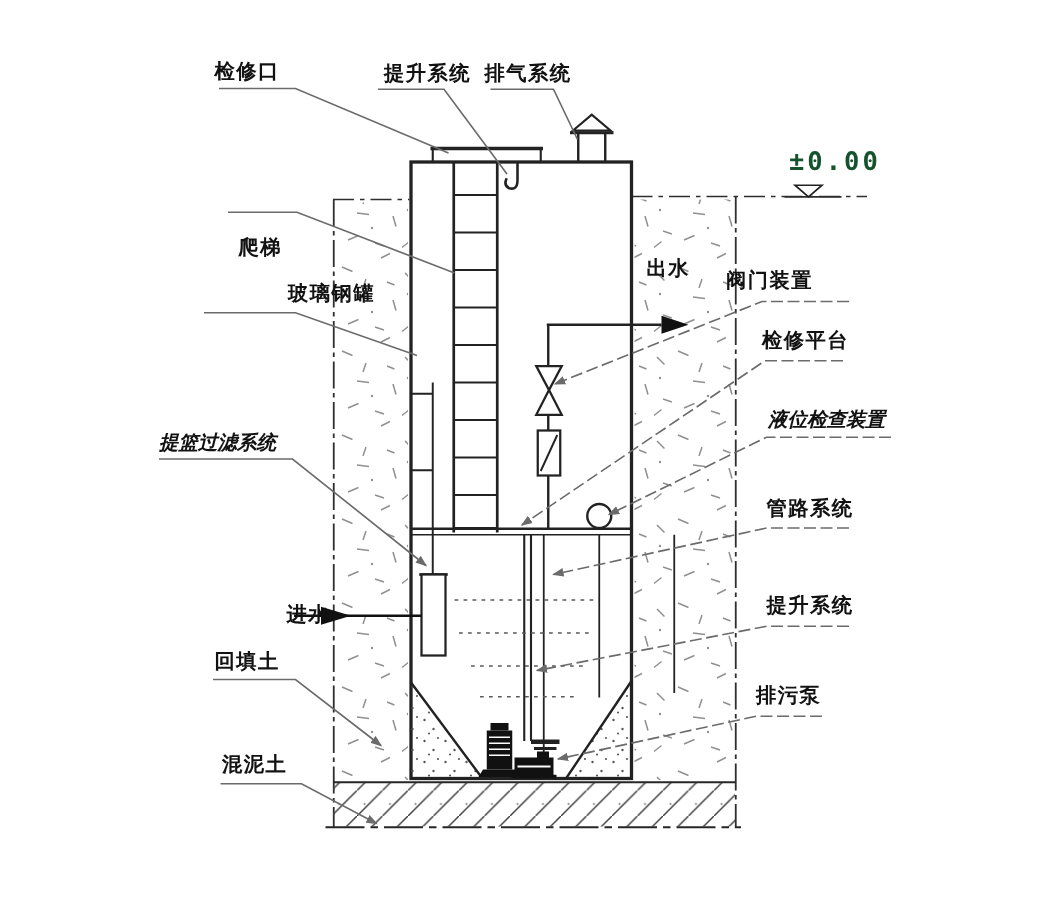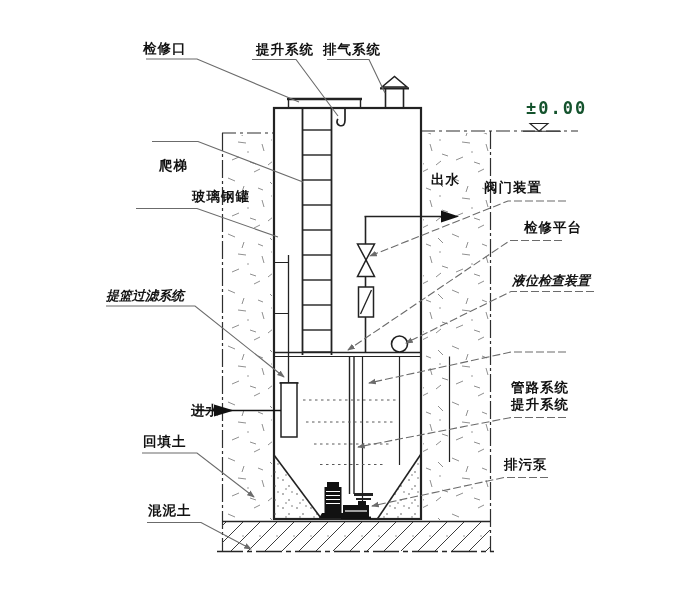--- a/index.html
+++ b/index.html
@@ -205,19 +205,19 @@
 <div class="lbl" style="left:323px;top:42px;">排气系统</div>
 <div class="elev" style="left:526px;top:98px;">±0.00</div>
 <div class="lbl" style="left:159px;top:120px;margin-top:38px;">爬梯</div>
 <div class="lbl" style="left:152px;top:189px;margin-left:40px;">玻璃钢罐</div>
 <div class="lbl small" style="left:106px;top:288px;text-align:center;">提篮过滤系统</div>
 <div class="lbl" style="left:191px;top:387px;margin-top:16px;">进水</div>
 <div class="lbl" style="left:143px;top:434px;">回填土</div>
 <div class="lbl" style="left:148px;top:503px;">混泥土</div>
 <div class="lbl" style="left:431px;top:172px;">出水</div>
 <div class="lbl" style="left:484px;top:180px;">阀门装置</div>
-<div class="lbl" style="left:524px;top:220px;">检修平台</div>
+<div class="lbl" style="left:508px;top:220px;">检修平台</div>
 <div class="lbl small" style="left:512px;top:273px;">液位检查装置</div>
-<div class="lbl" style="left:511px;top:332px;margin-top:48px;">管路系统</div>
+<div class="lbl" style="left:511px;top:332px;">管路系统</div>
 <div class="lbl" style="left:511px;top:397px;">提升系统</div>
 <div class="lbl" style="left:504px;top:457px;">排污泵</div>
 
 </div>
 
 </body></html>

